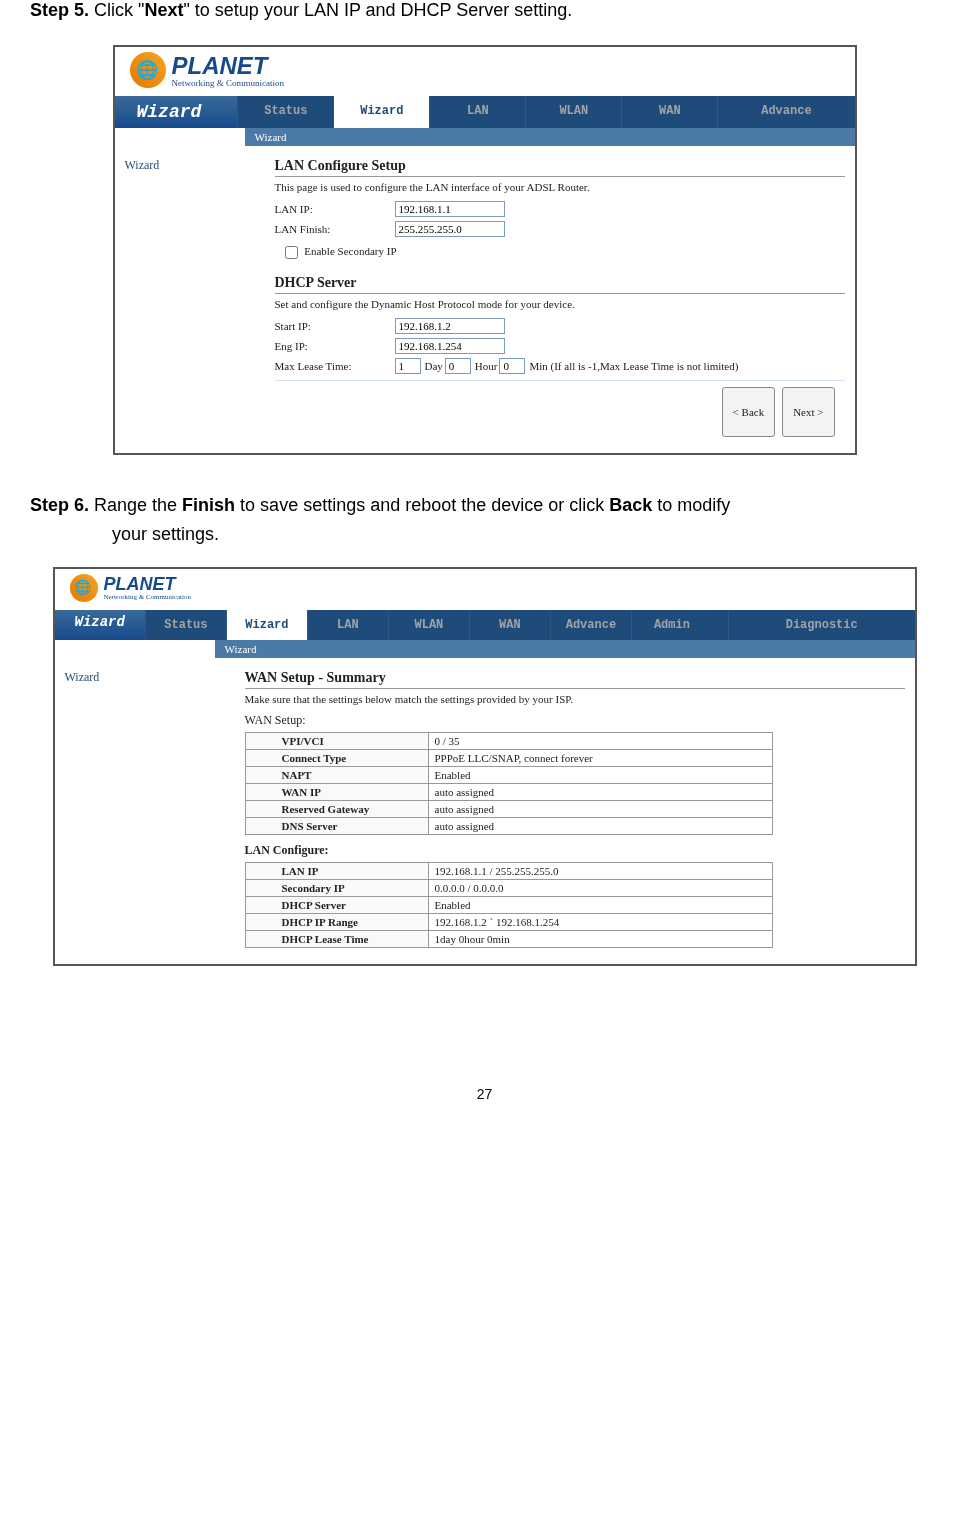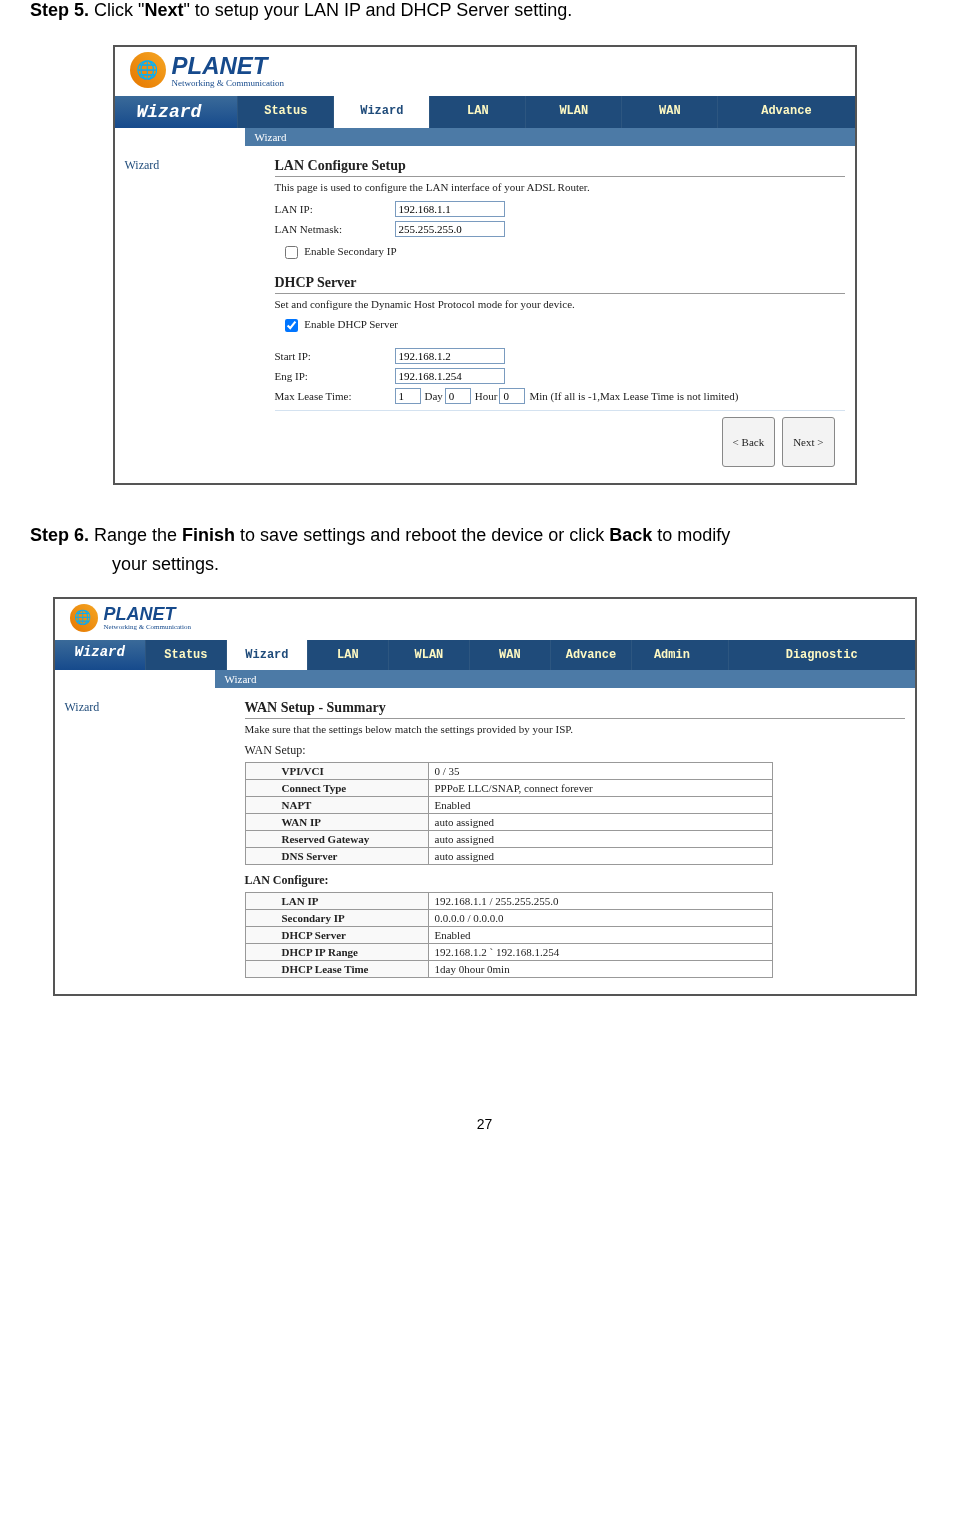--- a/index.html
+++ b/index.html
@@ -79,21 +79,21 @@
     color: #fff;
     font-size: 18px;
     padding: 6px 36px 6px 22px;
     background: linear-gradient(#3a6a99, #164a8c);
   }
   .wizard-label-sm { font-size:14px; padding:4px 20px;}
   .nav-item {
     font-family: "Courier New", monospace;
     font-weight: bold;
     font-size: 12px;
-    color: #fef9c3;
+    color: #a3a3a3;
     padding: 8px 0;
     flex: 0 0 95px;
     text-align: center;
     border-left: 1px solid #2d5680;
   }
   .nav-item.active {
     background: #fff;
     color: #1f4b7a;
   }
   .breadcrumb {
@@ -229,34 +229,30 @@
       <span>Wizard</span>
     </div>
     <div class="main-panel">
       <h4>LAN Configure Setup</h4>
       <p>This page is used to configure the LAN interface of your ADSL Router.</p>
       <div class="form-row">
         <span class="label">LAN IP:</span>
         <input type="text" value="192.168.1.1" style="">
       </div>
       <div class="form-row">
-        <span class="label">LAN Netmask:</span>
+        <span class="label">LAN Finish:</span>
         <input type="text" value="255.255.255.0" style="">
       </div>
       <div class="checkbox-row">
         <input type="checkbox" style="">
         <span>Enable Secondary IP</span>
       </div>
 
       <h4>DHCP Server</h4>
       <p>Set and configure the Dynamic Host Protocol mode for your device.</p>
-      <div class="checkbox-row">
-        <input type="checkbox" checked="" style="">
-        <span>Enable DHCP Server</span>
-      </div>
       <div class="form-row">
         <span class="label">Start IP:</span>
         <input type="text" value="192.168.1.2" style="">
       </div>
       <div class="form-row">
         <span class="label">Eng IP:</span>
         <input type="text" value="192.168.1.254" style="">
       </div>
       <div class="form-row">
         <span class="label">Max Lease Time:</span>

